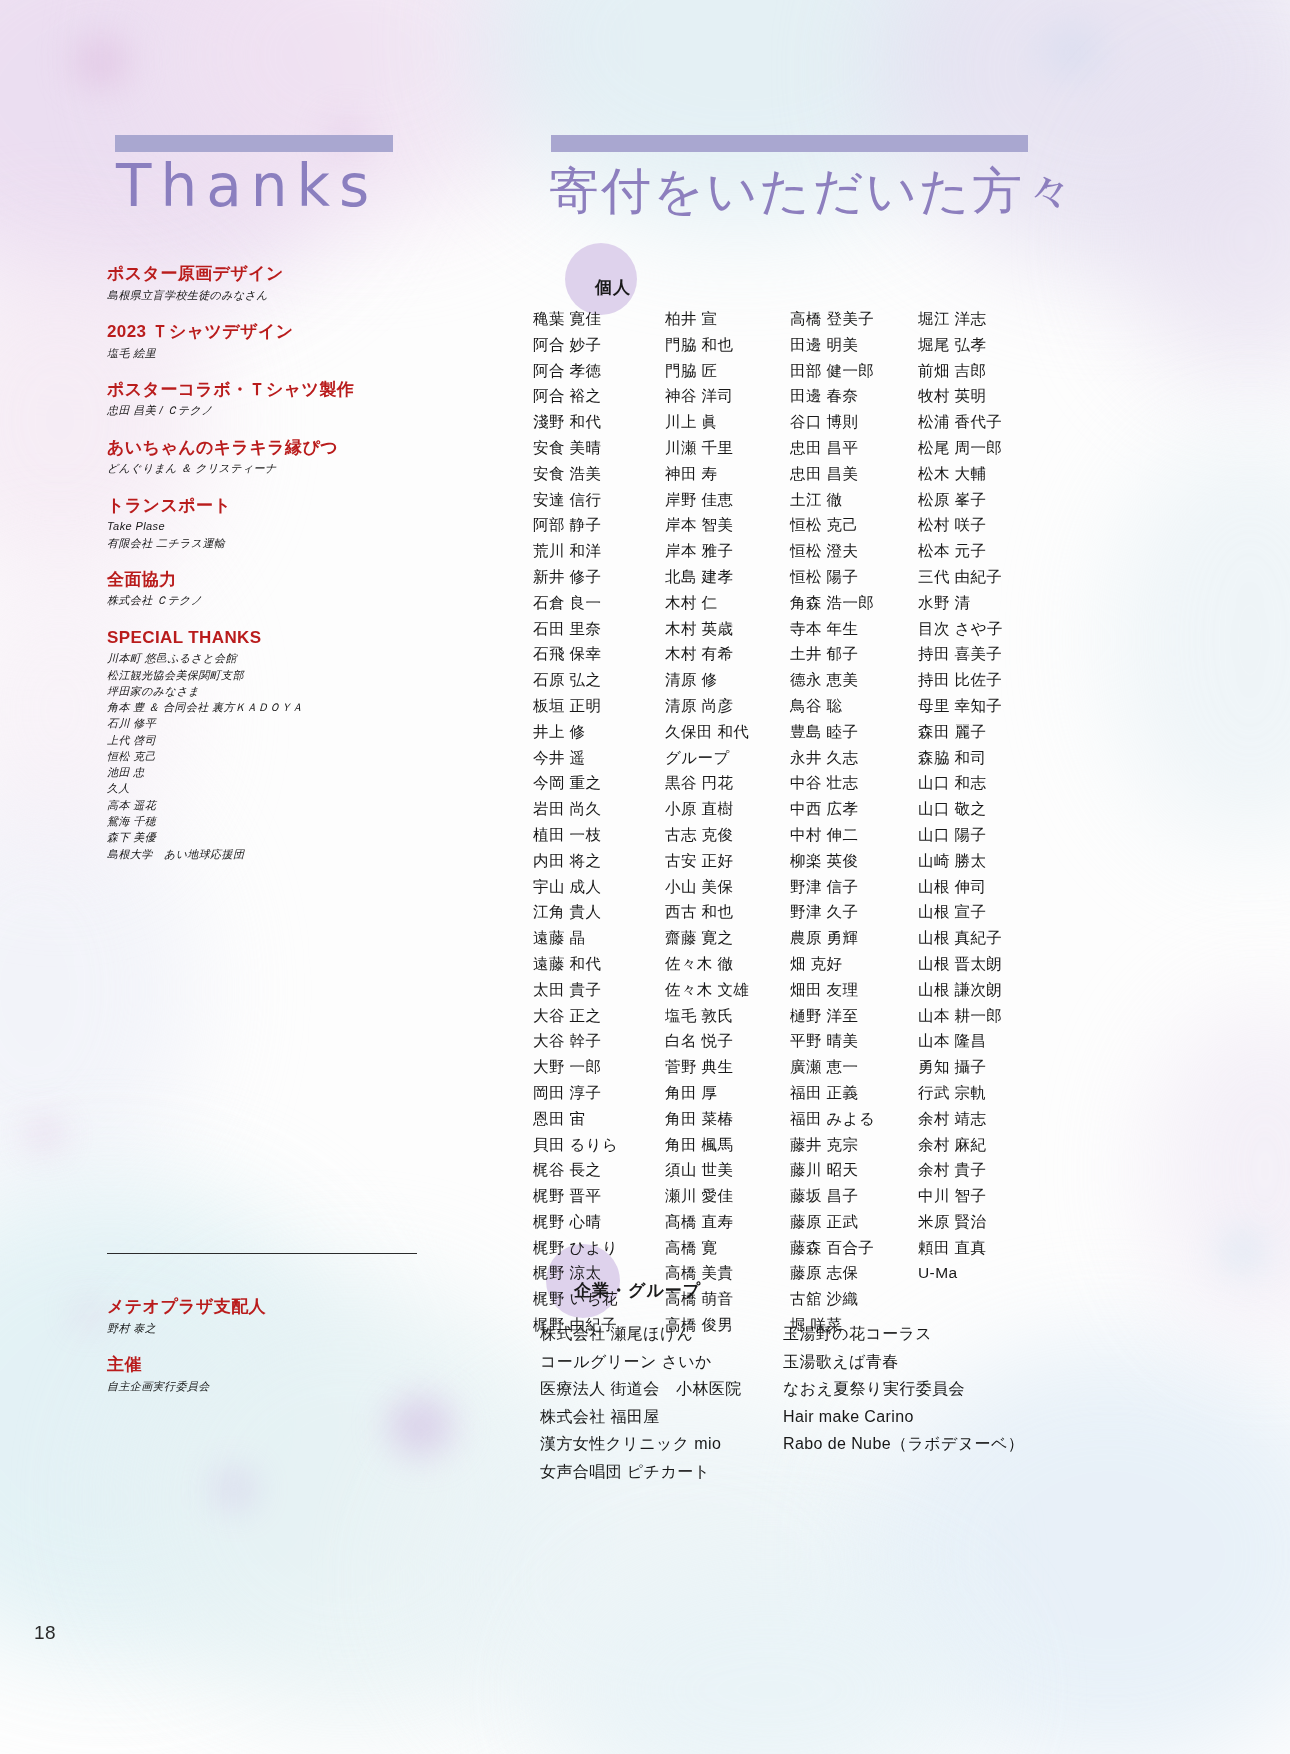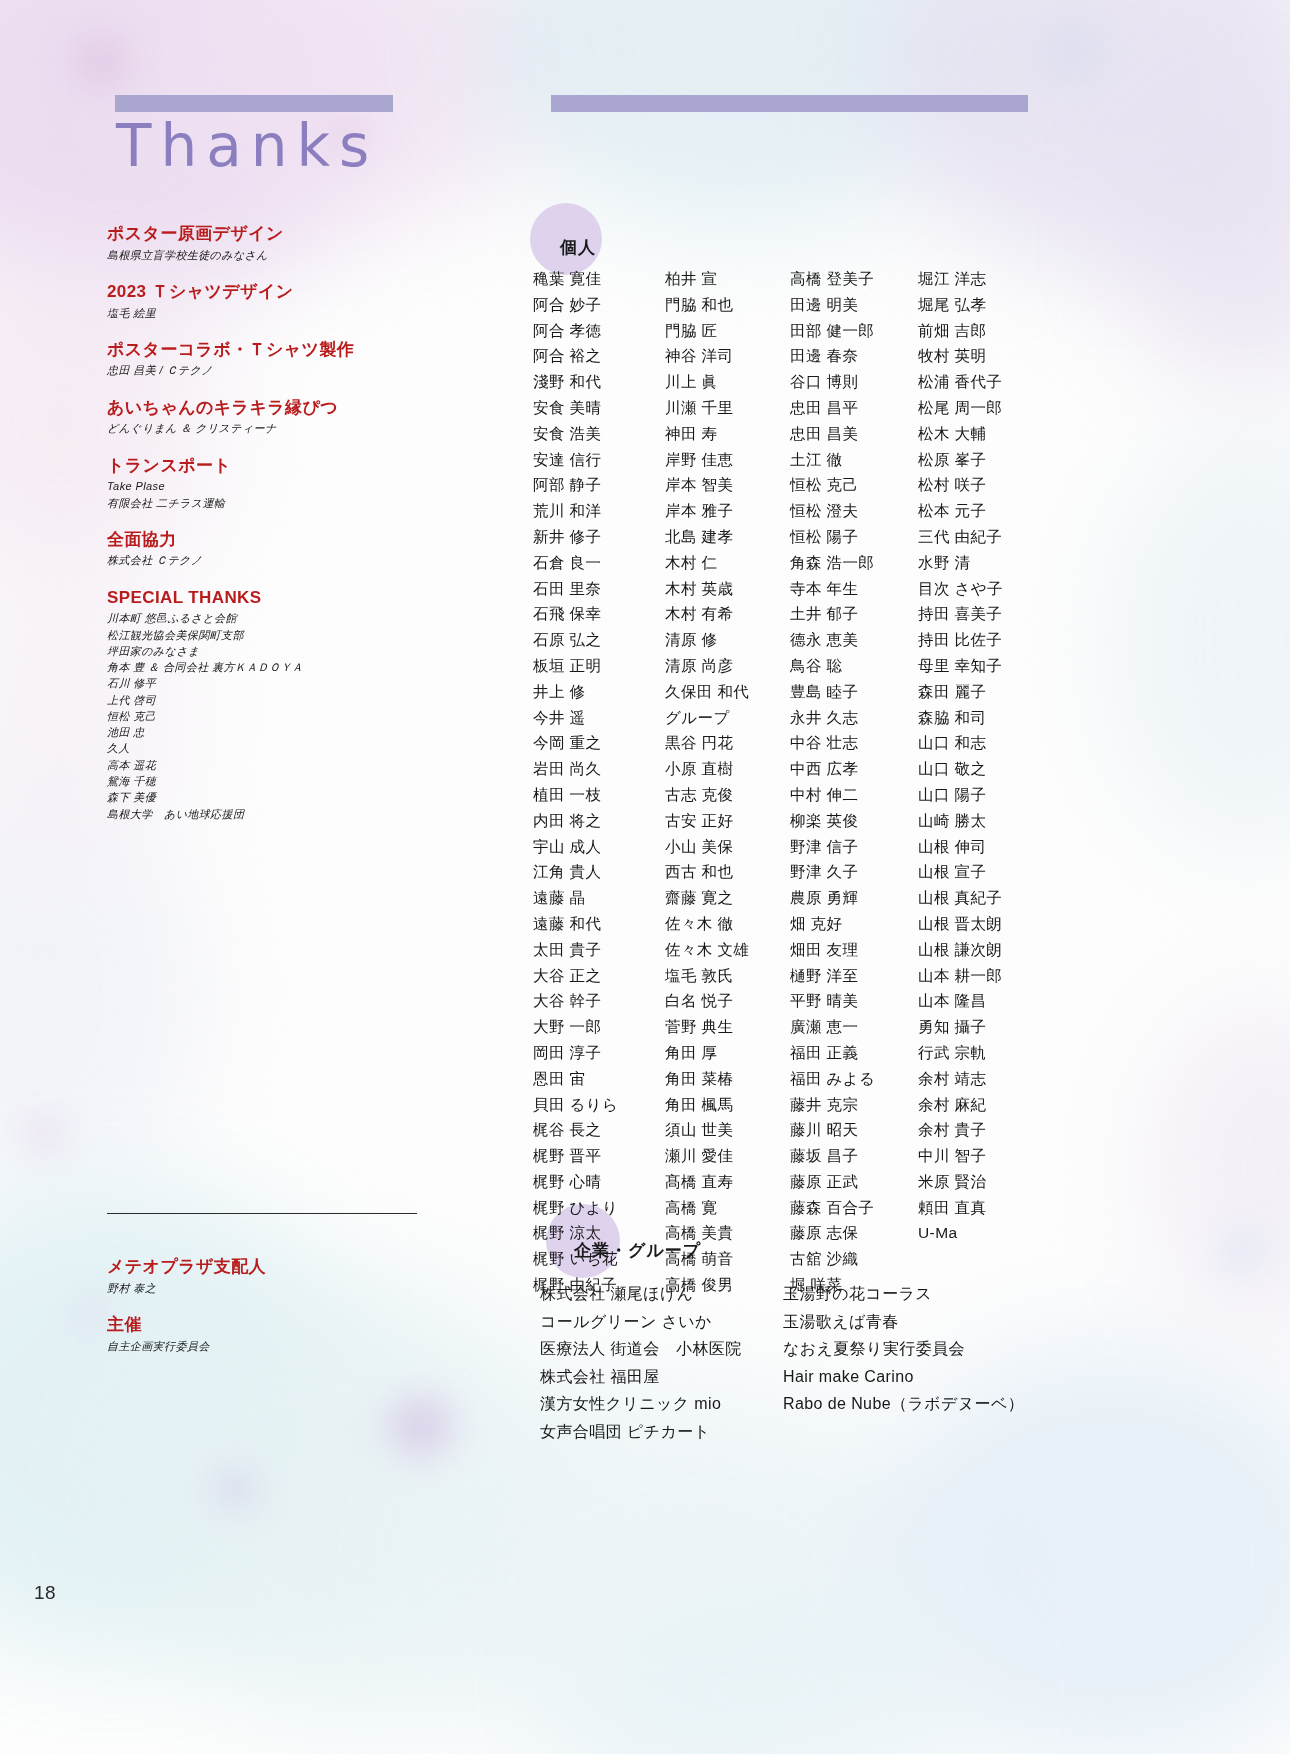--- a/index.html
+++ b/index.html
@@ -17,20 +17,21 @@
     position:absolute;inset:0;
     background:#fdfdfd;
   }
   .blot{position:absolute;border-radius:50%;filter:blur(34px);}
   .blot.soft{filter:blur(52px);}
   .blot.hard{filter:blur(18px);}
 
   #page{
     position:absolute;inset:0;
     z-index:5;
+    margin-top:40px;
   }
 
   
   .hdr-bar{
     position:absolute;height:17px;
     background:#a9a7d0;
   }
   .hdr-title{
     position:absolute;
     color:#8b7fbf;
@@ -81,21 +82,21 @@
     content:"";position:absolute;left:0;top:0;
     width:72px;height:72px;border-radius:50%;
     background:#ded2ec;z-index:-1;
     transform:translate(-8px,-22px);
   }
   .pill.wide::before{
     width:74px;height:74px;transform:translate(-6px,-24px);
   }
   .pill-wrap{position:relative;z-index:1;}
 
-  #individuals-pill{position:absolute;left:538px;top:225px;}
+  #individuals-pill{position:absolute;left:573px;top:225px;}
   #orgs-pill{position:absolute;left:552px;top:1228px;}
 
   
   #names-grid{
     position:absolute;left:533px;top:266px;
     display:grid;
     grid-template-columns:132px 125px 128px 125px;
     column-gap:0px;
   }
   .name-col{display:flex;flex-direction:column;}
@@ -148,20 +149,21 @@
   <div class="blot hard" style="left:1218px;top:1230px;width:48px;height:44px;background:#cfe2ef;opacity:.5;"></div>
   <div class="blot soft" style="left:560px;top:1560px;width:420px;height:260px;background:#e8f3f7;opacity:.7;"></div>
 </div>
 
 <div id="page">
 
   <div id="thanks-bar" class="hdr-bar"></div>
   <div id="thanks-title" class="hdr-title">Thanks</div>
 
   <div id="donor-bar" class="hdr-bar"></div>
+  <div id="donor-title" class="hdr-title">寄付をいただいた方々</div>
 
   <div id="left-col">
       <div class="credit-block">
         <div class="credit-head">ポスター原画デザイン</div>
         <div class="credit-line">島根県立盲学校生徒のみなさん</div>
       </div>
       <div class="credit-block">
         <div class="credit-head">2023 Ｔシャツデザイン</div>
         <div class="credit-line">塩毛 絵里</div>
       </div>

